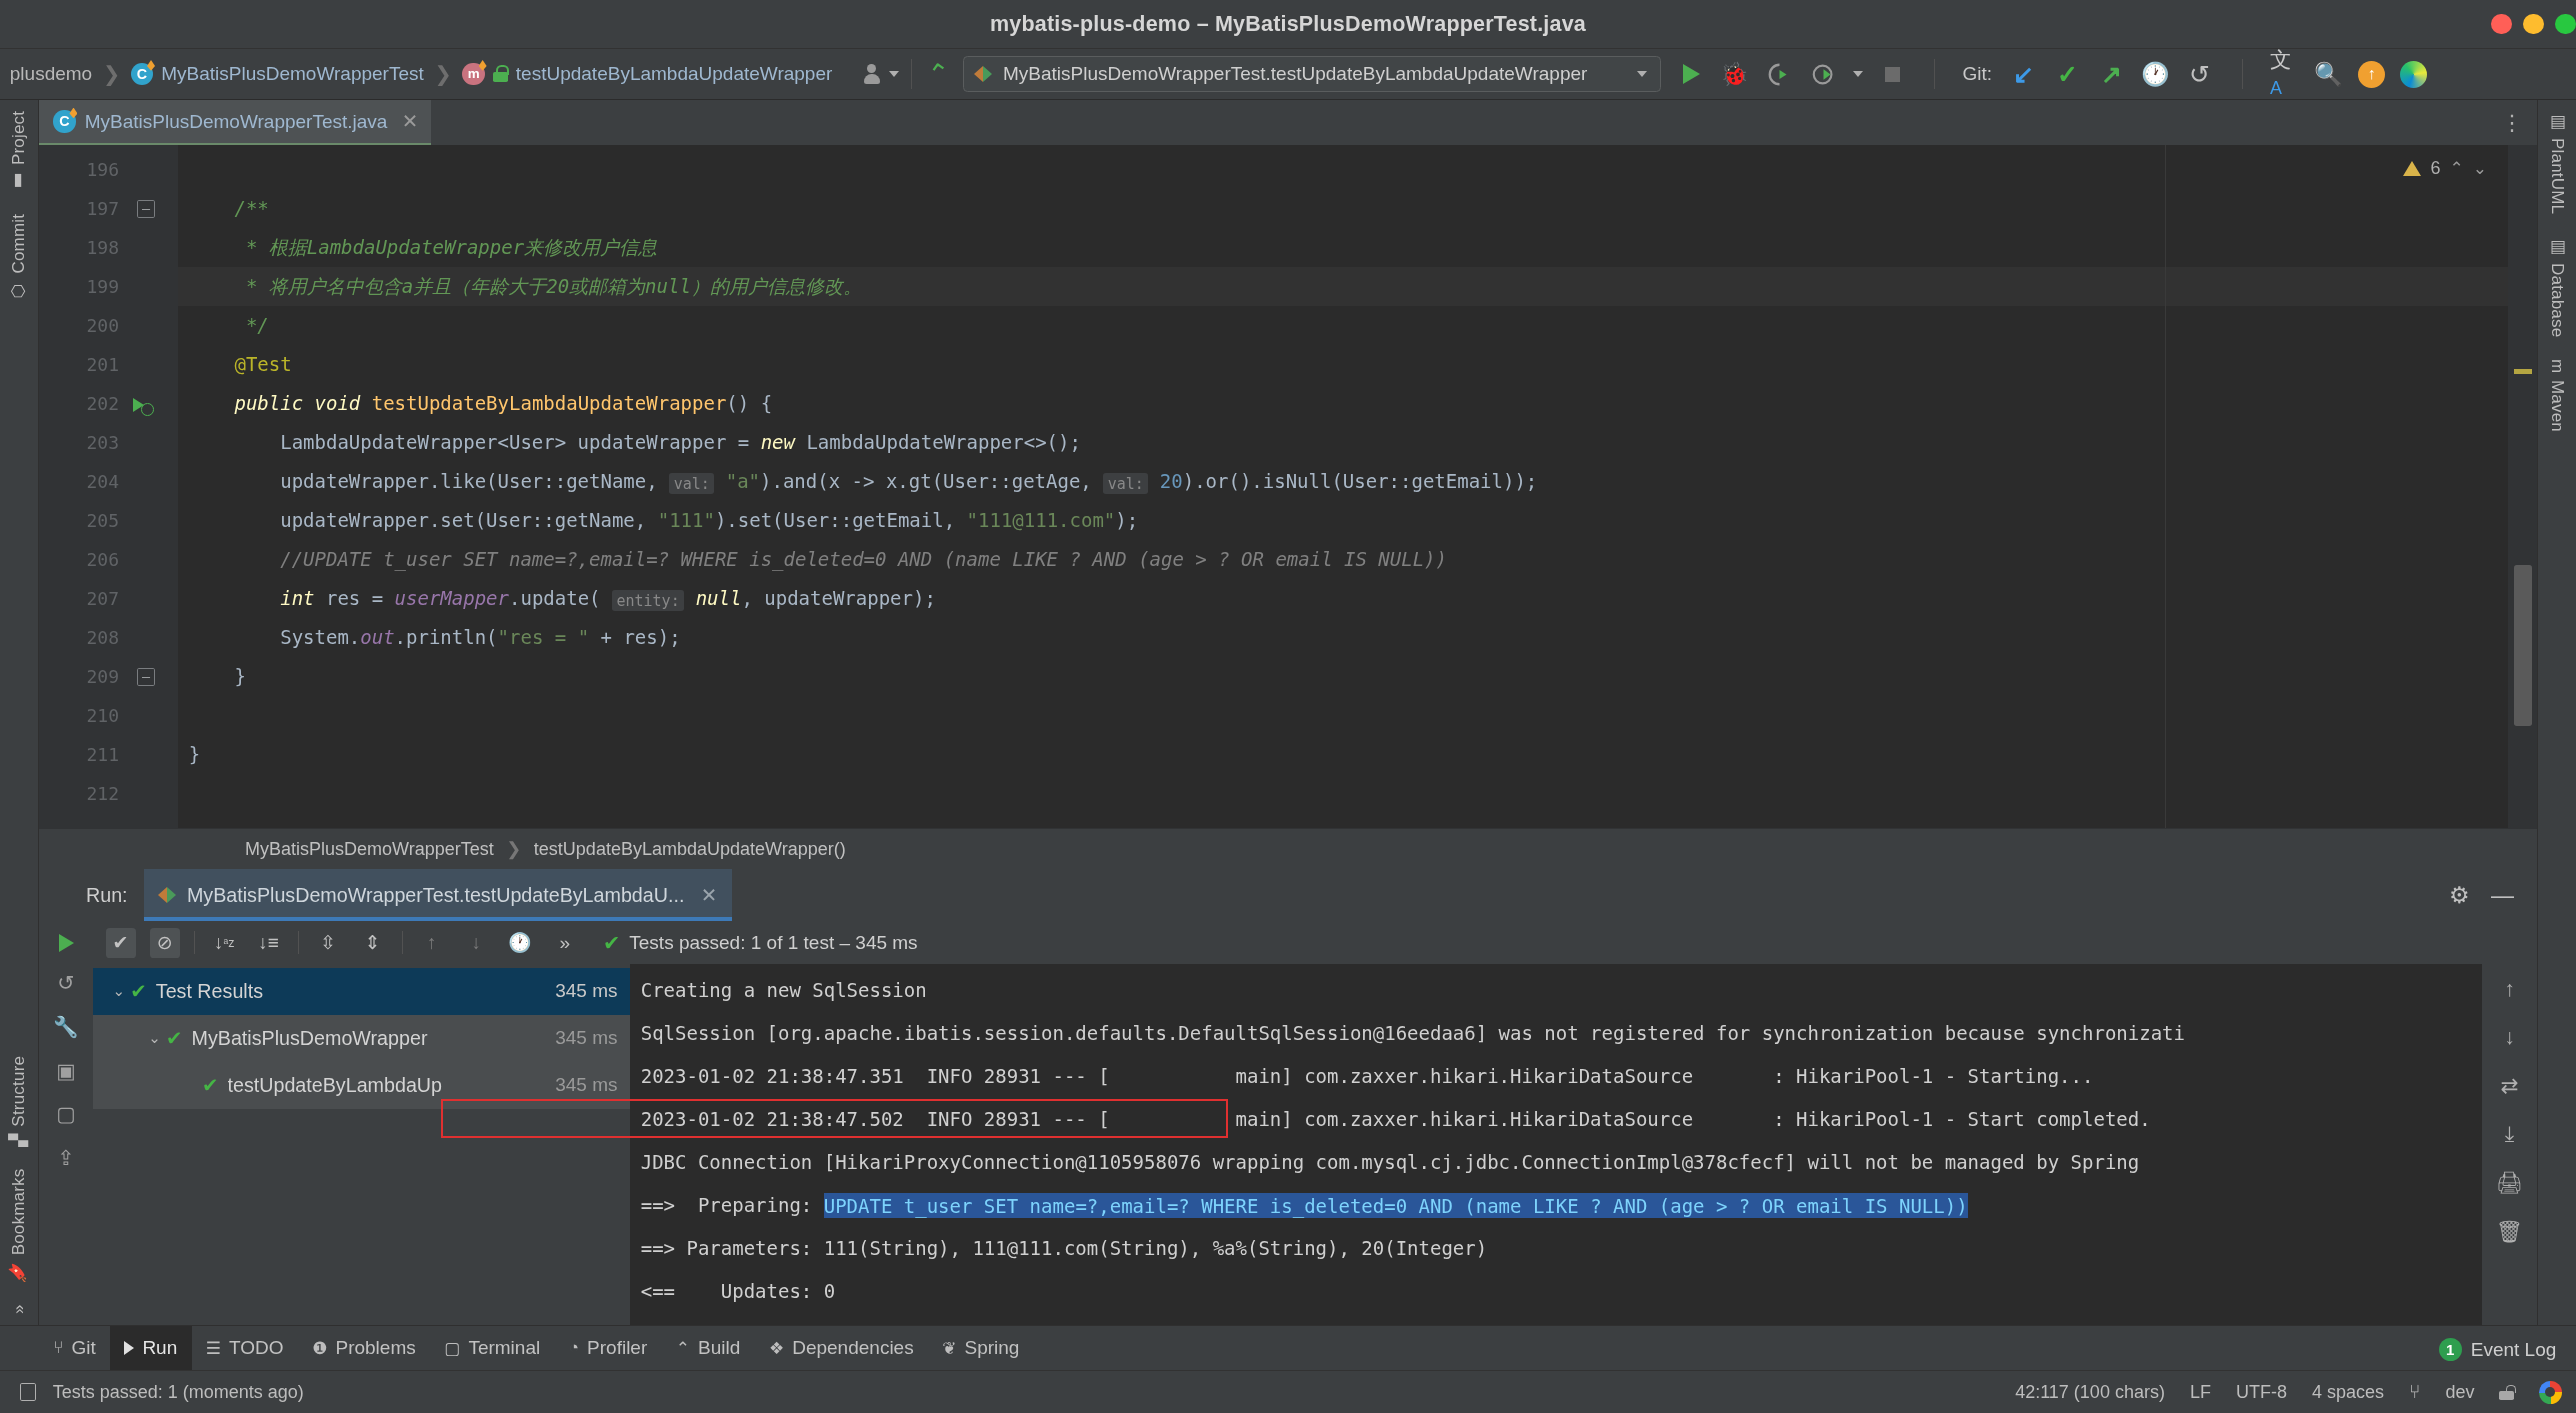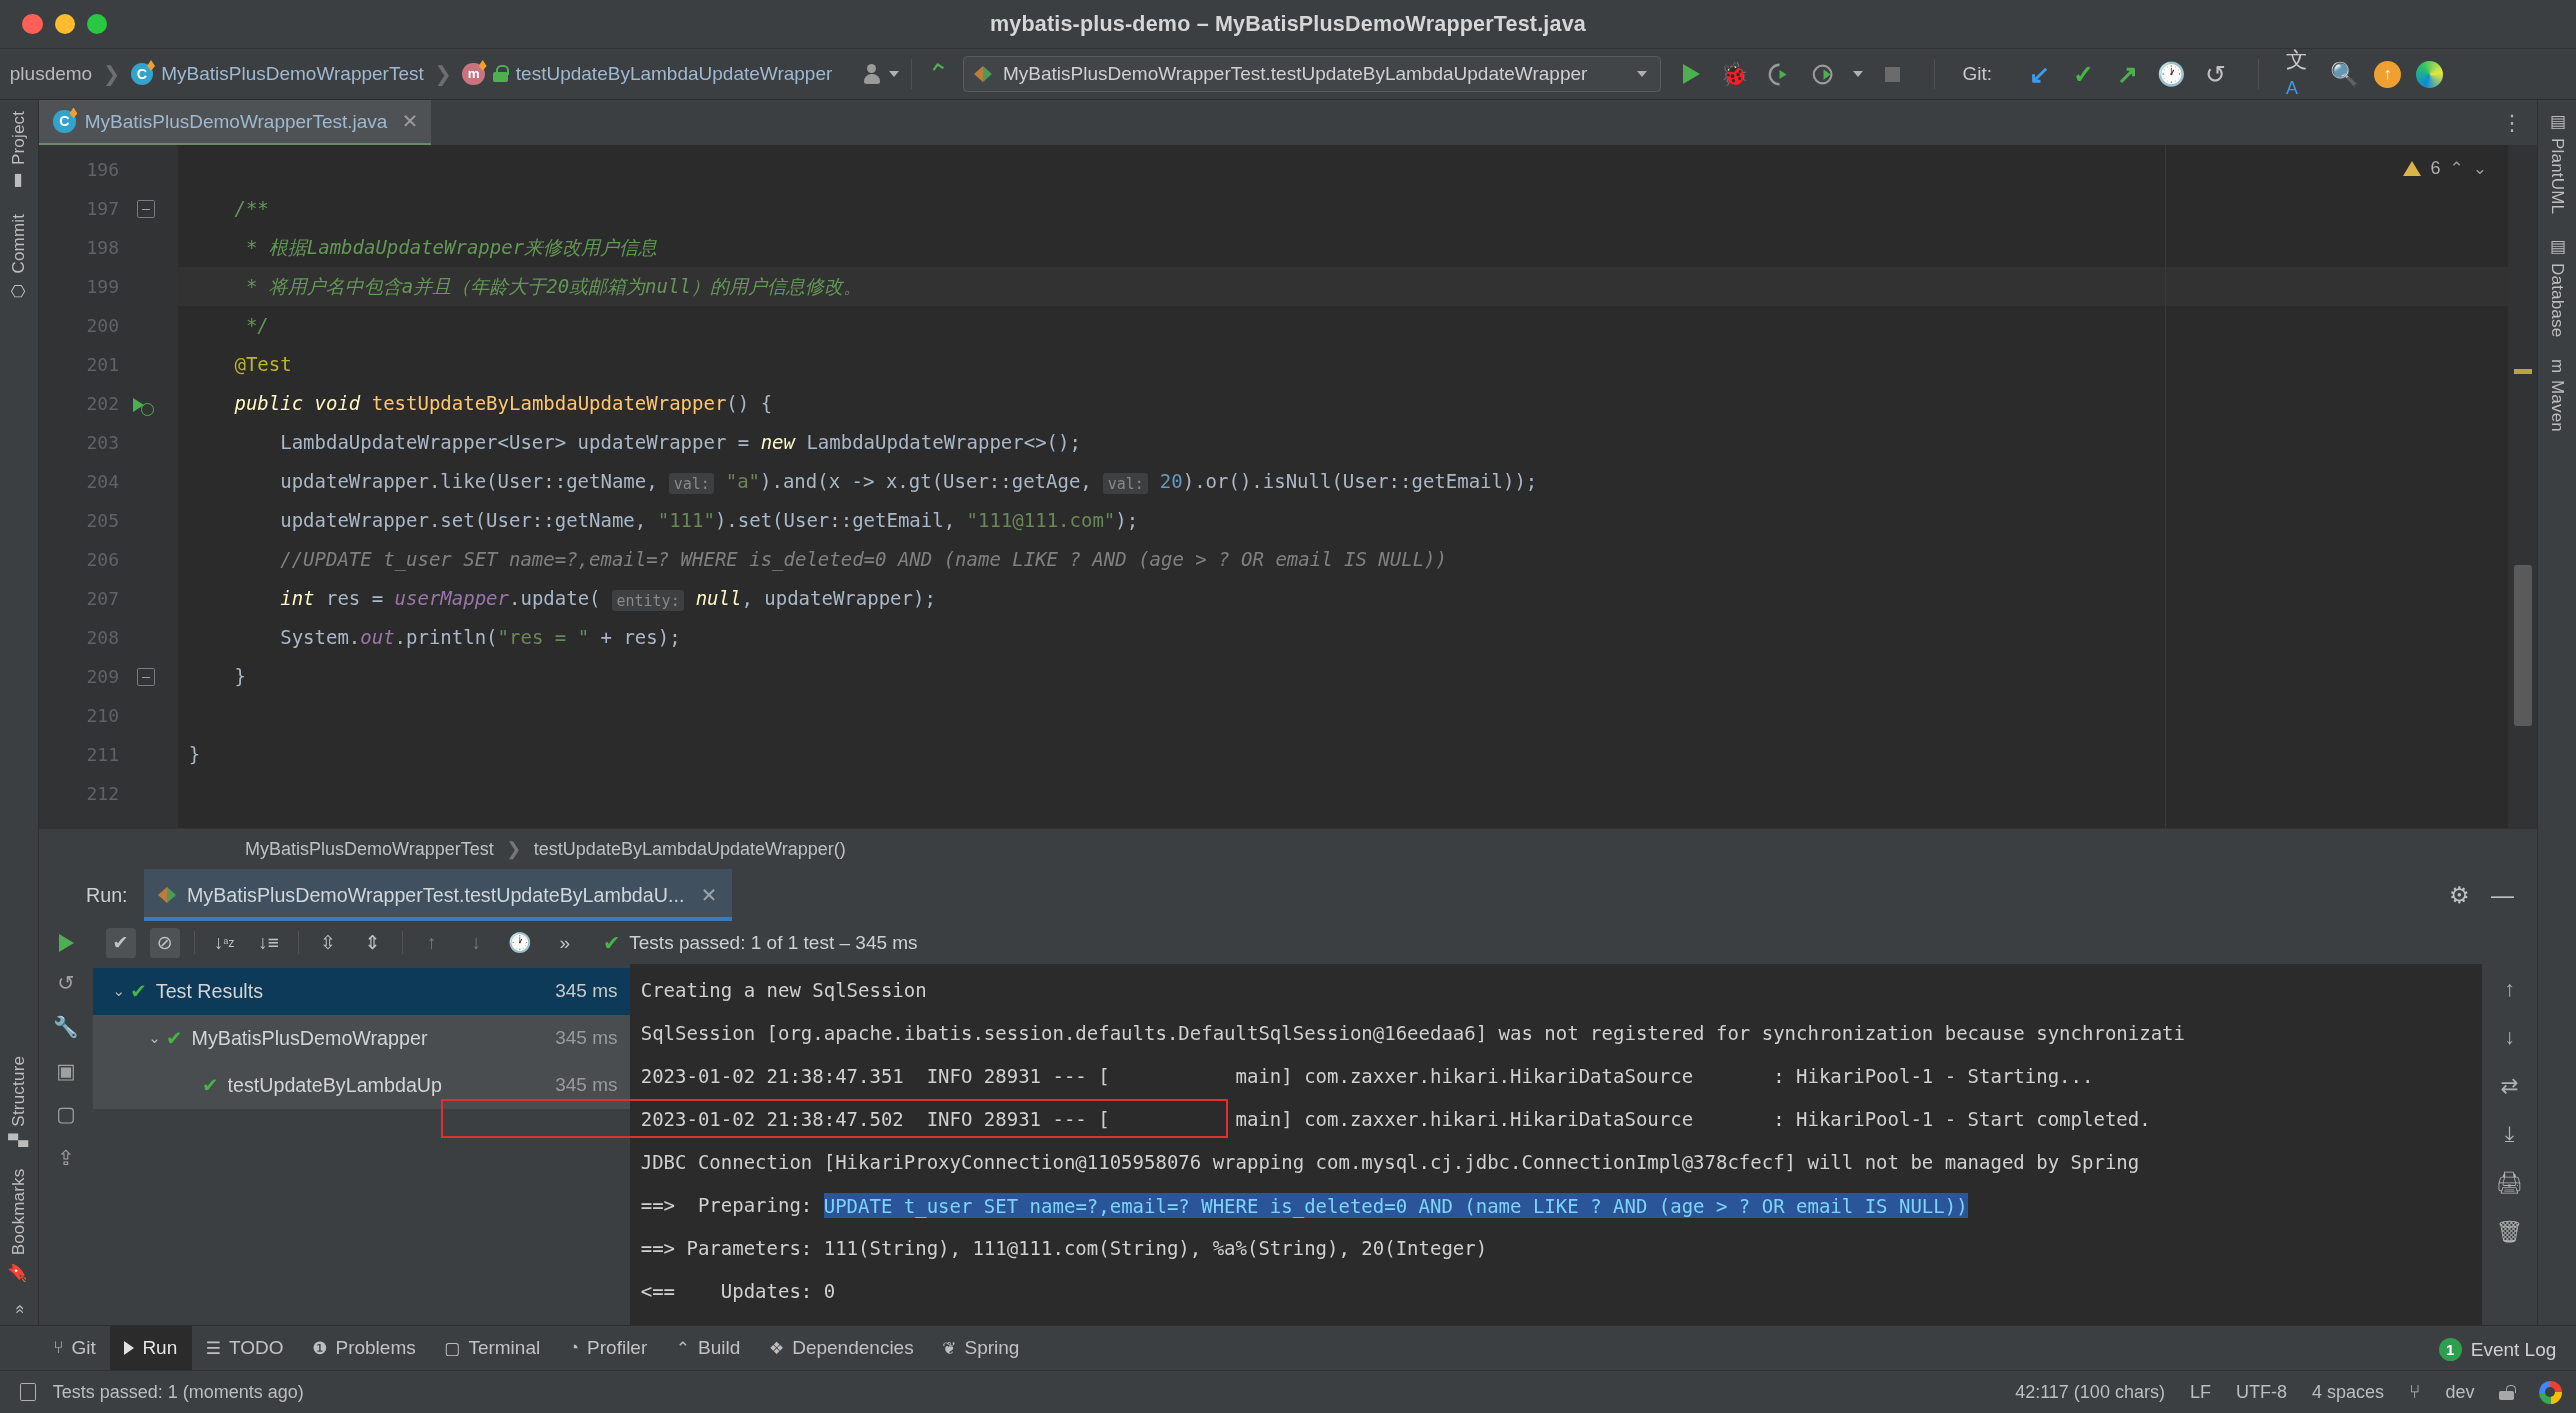--- a/index.html
+++ b/index.html
@@ -9,20 +9,21 @@
     font-family:"Liberation Sans", sans-serif;
     color:#bbbbbb;
   }
   .app{ position:relative; width:2576px; height:1413px; background:#3c3f41; display:flex; flex-direction:column; }
 
   
   .titlebar{
     height:49px; background:#3c3f41; position:relative;
     display:flex; align-items:center; flex:0 0 49px;
     border-bottom:0.9px solid #323232;
+    justify-content:flex-end;
   }
   .traffic{ display:flex; gap:11.6px; padding-left:22.4px; align-items:center; }
   .dot{ width:20.6px; height:20.6px; border-radius:50%; }
   .dot.r{ background:#ff5f57; }
   .dot.y{ background:#febc2e; }
   .dot.g{ background:#28c840; }
   .win-title{
     position:absolute; left:0; right:0; text-align:center;
     font-size:21.5px; color:#d6d6d6; font-weight:bold; letter-spacing:0.2px;
     pointer-events:none;
@@ -91,21 +92,21 @@
     border-top:8px solid transparent;border-bottom:8px solid transparent; }
   .dbl-tri i.l{ border-right:9px solid #c07b3a; }
   .dbl-tri i.r{ border-left:9px solid #4a9a5a; }
   .runcfg .down{ margin-left:auto; }
 
   .tbicons{ display:flex; align-items:center; gap:15px; margin-left:16px; }
   .tbtn{ width:29px;height:29px; display:flex;align-items:center;justify-content:center; border-radius:3.6px; }
   .play-tri{ width:0;height:0;border-top:10.7px solid transparent;border-bottom:10.7px solid transparent;border-left:17px solid #4caf50; }
   .bug{ color:#4caf50; font-size:23px; line-height:1; }
   .stop-sq{ width:15px;height:15px;background:#6b6b6b; }
-  .gitlbl{ font-size:19px; color:#c9c9c9; margin-right:18px; }
+  .gitlbl{ font-size:19px; color:#c9c9c9; margin-right:2px; }
   .arrow-dl{ color:#3d9ae8; font-size:25px; font-weight:bold; line-height:1;}
   .check-g{ color:#45b545; font-size:25px; font-weight:bold; line-height:1;}
   .arrow-ur{ color:#4caf50; font-size:25px; font-weight:bold; line-height:1;}
   .clock-i{ color:#8a8a8a; font-size:23px; line-height:1;}
   .undo-i{ color:#c0c0c0; font-size:25px; line-height:1;}
   .trans-i{ color:#c8c8c8; font-size:21.5px; line-height:1;}
   .search-i{ color:#c8c8c8; font-size:23px; line-height:1;}
   .orange-circ{ width:27px;height:27px;border-radius:50%;background:#f0a030;display:flex;align-items:center;justify-content:center;color:#fff;font-size:16px; }
   .ide-circ{ width:27px;height:27px;border-radius:50%;
     background:conic-gradient(from 200deg,#0b8bd6,#29c16a,#e8e83c,#0b8bd6); }

